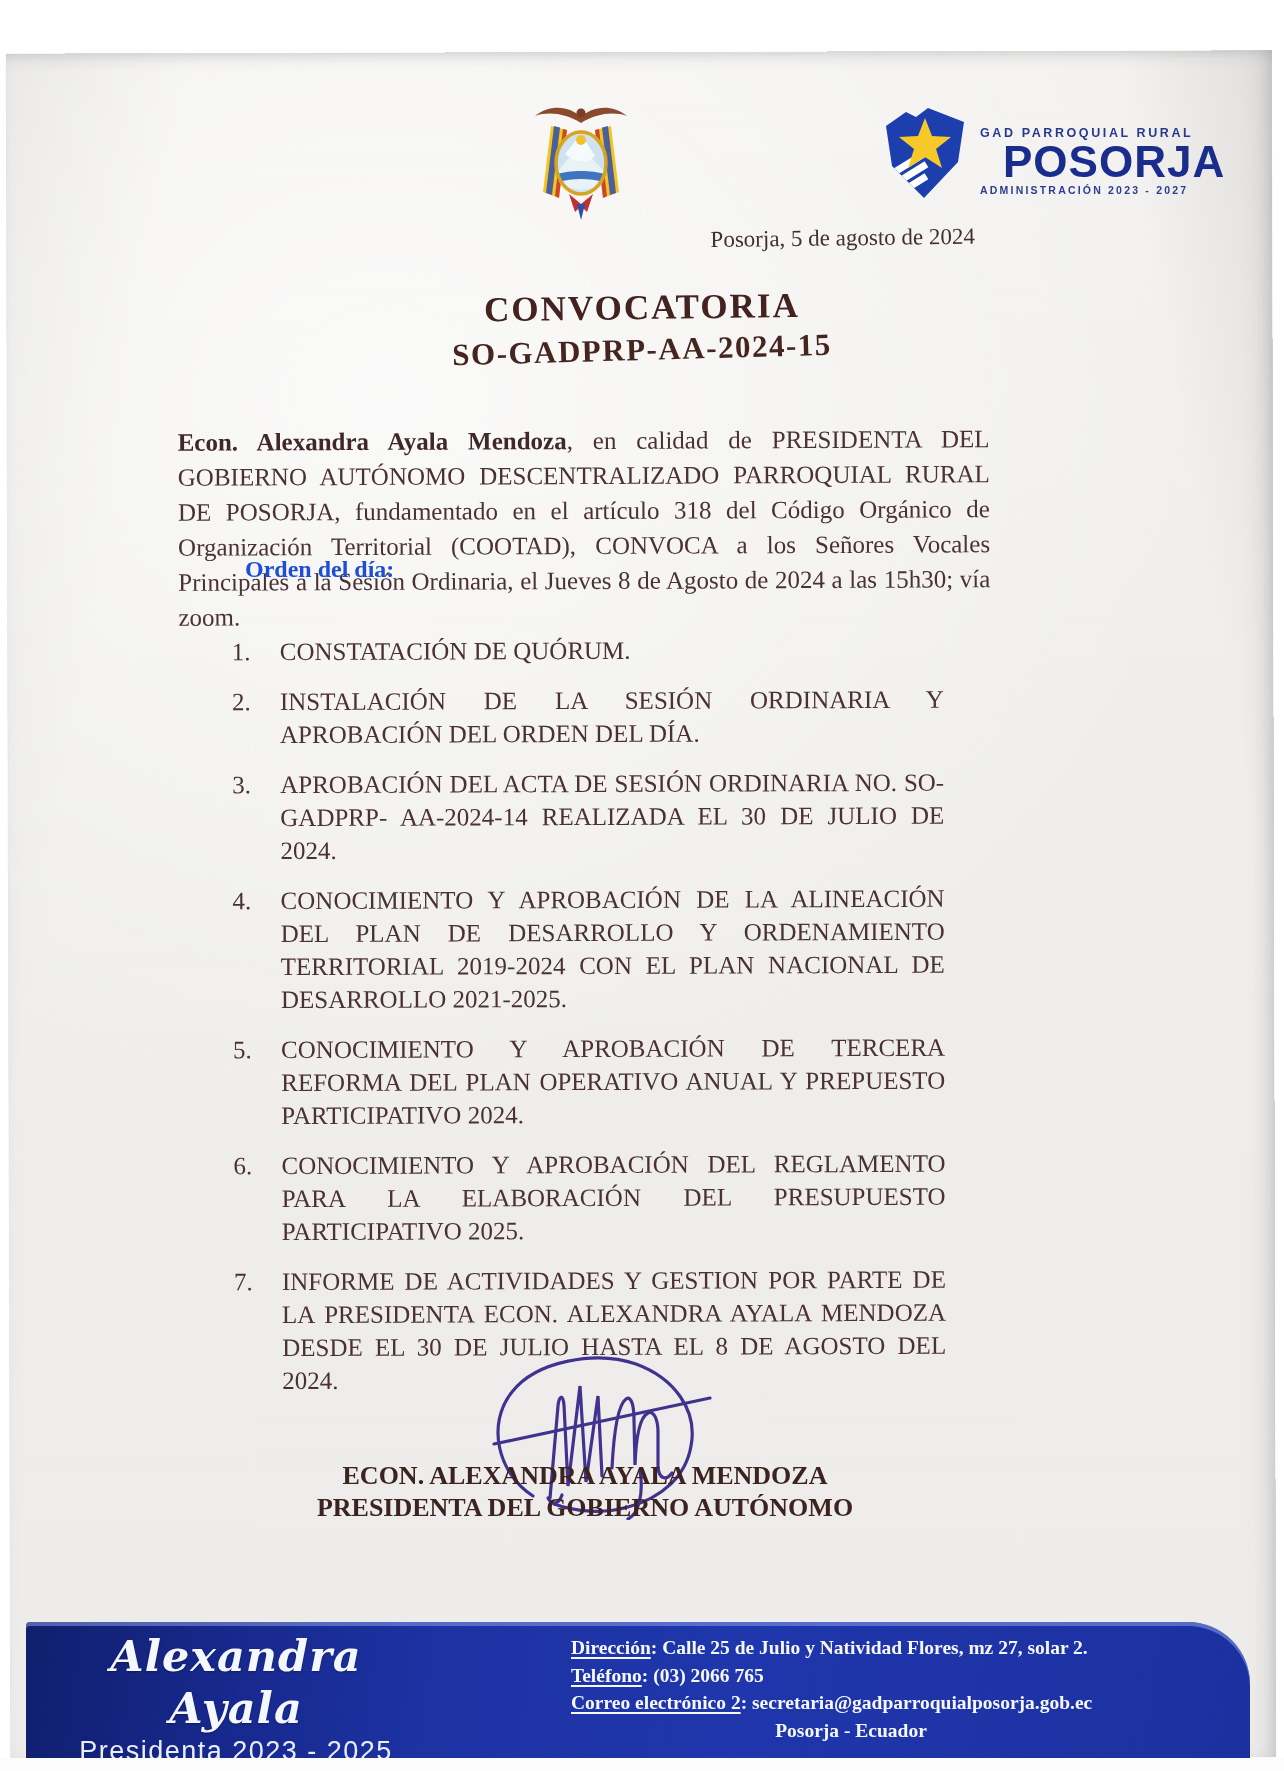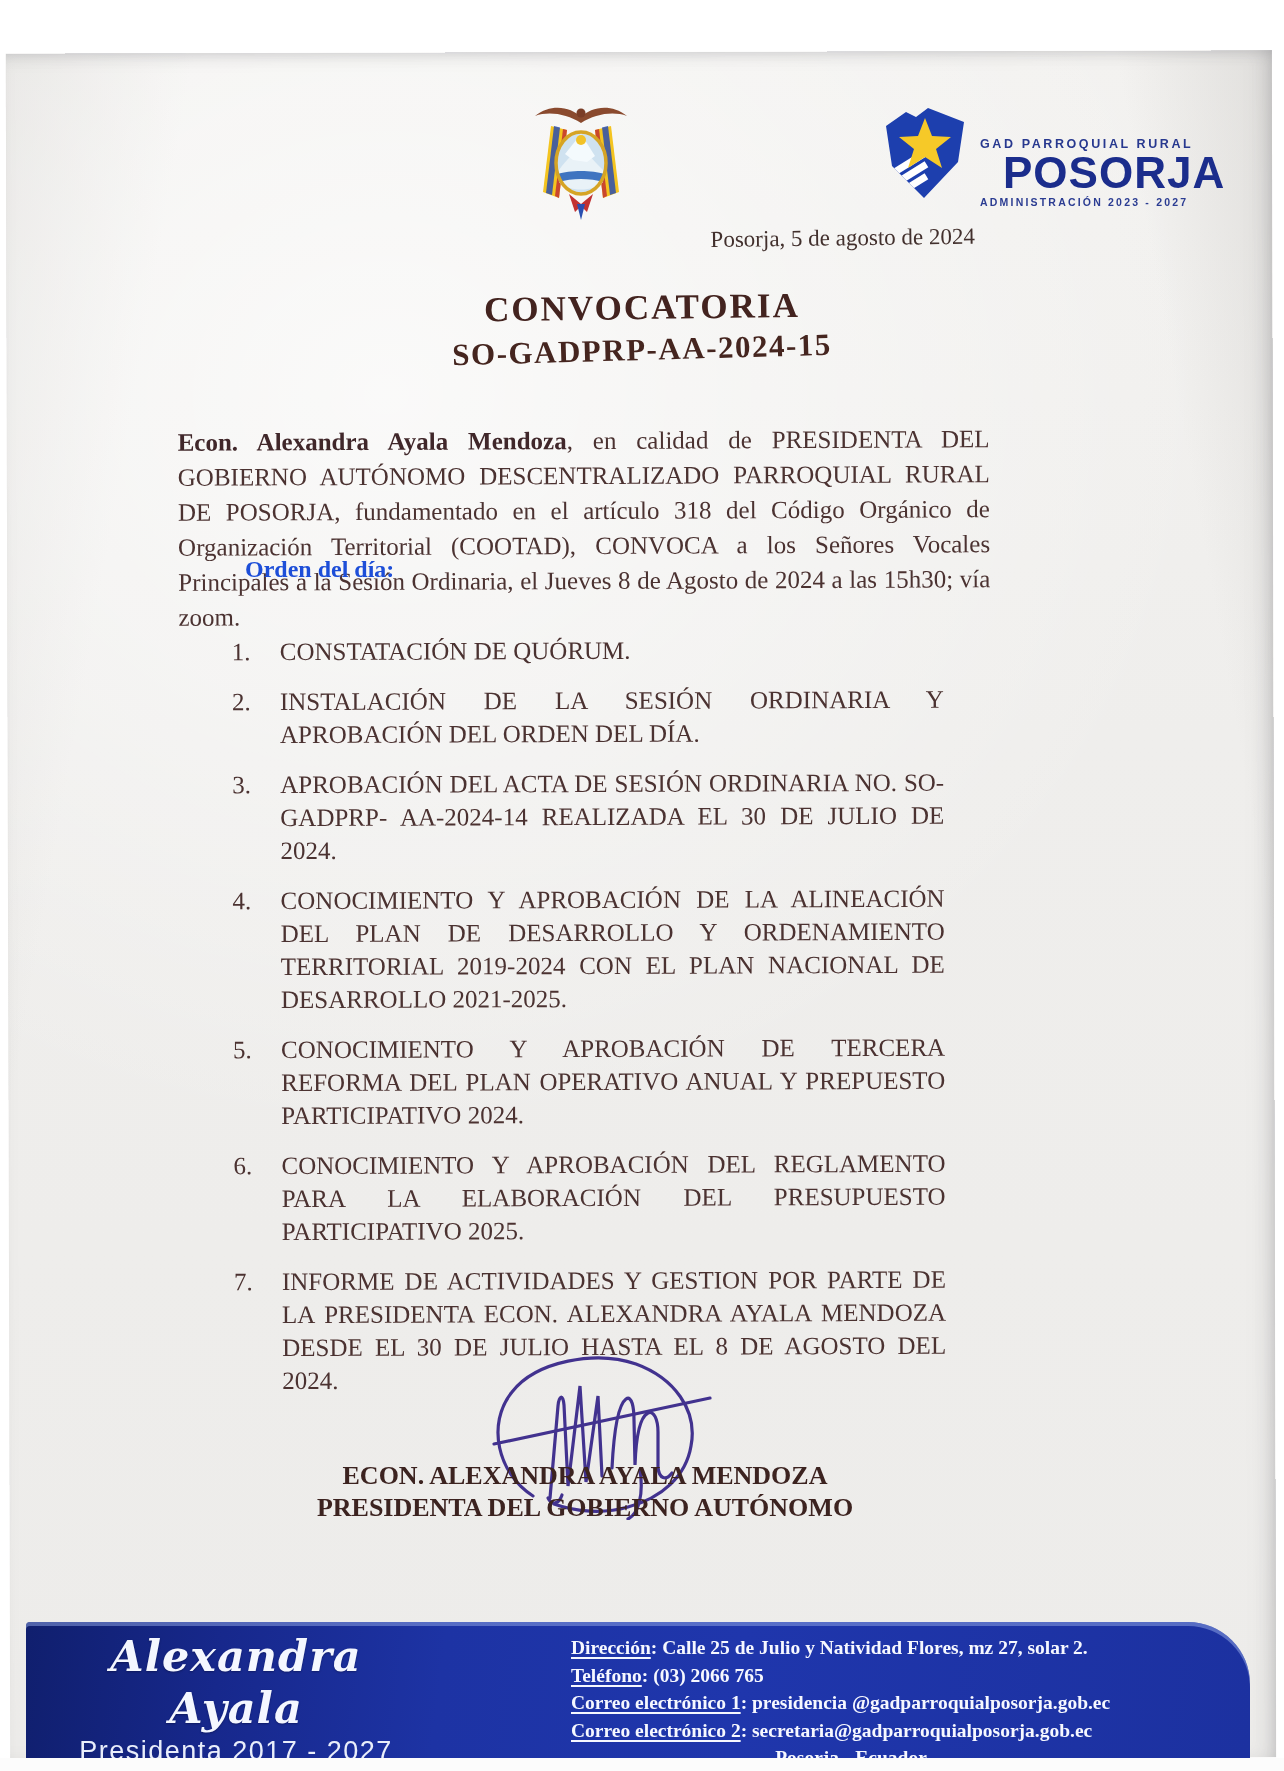--- a/index.html
+++ b/index.html
@@ -13,21 +13,21 @@
       radial-gradient(120% 80% at 30% 20%, rgba(255,255,255,.65) 0%, rgba(255,255,255,0) 55%),
       linear-gradient(100deg, rgba(215,213,210,.55) 0%, rgba(240,239,237,0) 12%),
       linear-gradient(260deg, rgba(205,203,200,.5) 0%, rgba(240,239,237,0) 10%),
       linear-gradient(180deg,#f3f2f0 0%, #efeeec 40%, #edecea 100%);
     box-shadow: inset -14px 0 26px -16px rgba(120,120,125,.55),
                 inset 0 10px 18px -12px rgba(140,140,145,.5);
     transform:rotate(-.15deg);
   }
   
   .coat{position:absolute;left:521px;top:100px;}
-  .logo{position:absolute;left:880px;top:104px;display:flex;gap:10px;align-items:flex-end;}
+  .logo{position:absolute;left:880px;top:104px;display:flex;gap:10px;align-items:center;}
   .logo-text{font-family:"Liberation Sans",sans-serif;color:#1b2d8c;margin-top:10px;}
   .logo-org{font-size:12.5px;font-weight:bold;letter-spacing:2.6px;color:#27388f;white-space:nowrap;}
   .logo-name{font-size:44px;font-weight:800;letter-spacing:1px;line-height:1.02;color:#1b2d8c;margin-left:23px;}
   .logo-admin{font-size:10.5px;font-weight:bold;letter-spacing:2.2px;color:#2b3c92;white-space:nowrap;}
   .date-line{
     position:absolute;left:600px;top:226px;width:375px;text-align:right;
     font-size:23px;color:#42302d;transform:rotate(-.7deg);
   }
   
   .title-1{
@@ -194,25 +194,24 @@
   </div>
 
   <div class="sig-block">
     <div>ECON. ALEXANDRA AYALA MENDOZA</div>
     <div>PRESIDENTA DEL GOBIERNO AUTÓNOMO</div>
   </div>
 
   <div class="footer">
     <div class="footer-left">
       <div class="script-name">Alexandra Ayala</div>
-      <div class="role-line">Presidenta 2017 - 2027</div>
+      <div class="role-line">Presidenta 2023 - 2025</div>
 
     </div>
     <div class="footer-right">
       <div><span class="lbl">Dirección</span><span>: Calle 25 de Julio y Natividad Flores, mz 27, solar 2.</span></div>
       <div><span class="lbl">Teléfono</span><span>: (03) 2066 765</span></div>
-      <div><span class="lbl">Correo electrónico 1</span><span>: presidencia @gadparroquialposorja.gob.ec</span></div>
       <div><span class="lbl">Correo electrónico 2</span><span>: secretaria@gadparroquialposorja.gob.ec</span></div>
       <div class="footer-loc">Posorja - Ecuador</div>
     </div>
   </div>
   <div class="below-footer"></div>
 </div>
 
 </body></html>

